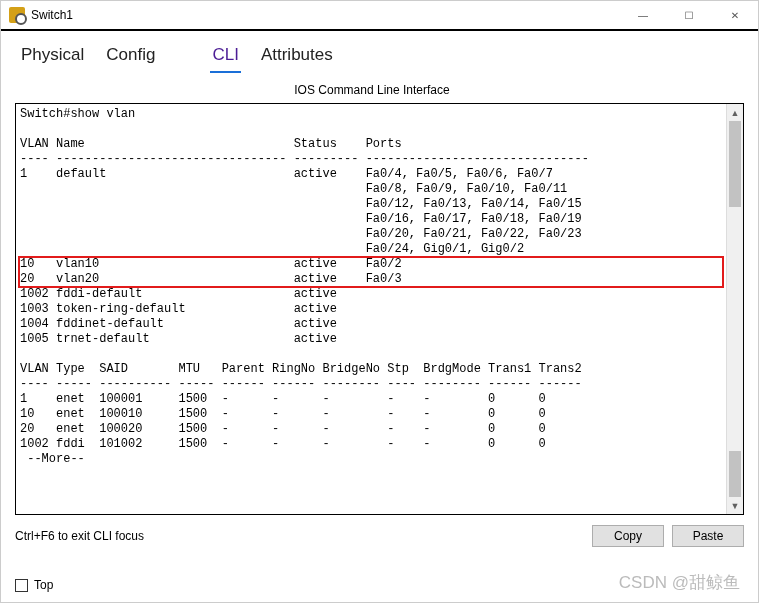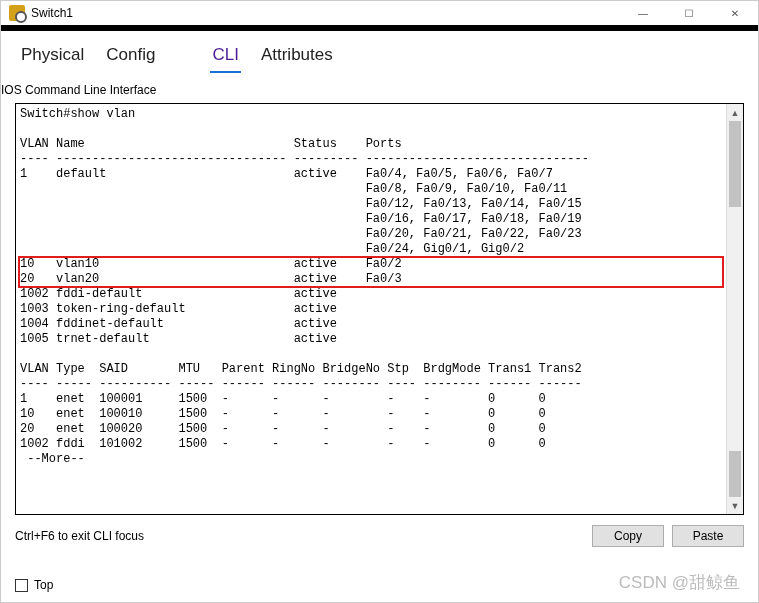--- a/index.html
+++ b/index.html
@@ -12,21 +12,21 @@
     height: 603px;
     border: 1px solid #ccc;
     position: relative;
     overflow: hidden;
   }
   .titlebar {
     height: 30px;
     display: flex;
     align-items: center;
     padding: 0 0 0 8px;
-    border-bottom: 6px solid #000000;
+    border-bottom: 2px solid #000000;
   }
   .titlebar .icon {
     width: 16px; height: 16px; margin-right: 6px;
     background: #d4a017;
     border-radius: 2px;
     position: relative;
   }
   .titlebar .icon::after{
     content:""; position:absolute; right:-2px; bottom:-2px;
     width:8px;height:8px;border:2px solid #555;border-radius:50%;
@@ -47,21 +47,21 @@
     padding: 10px 18px 0 18px;
     font-size: 17px;
   }
   .tab { padding: 4px 2px 6px 2px; color:#222; }
   .tab.active {
     color: #4c1d95;
     border-bottom: 2px solid #1a6fd8;
     margin-left: 35px;
   }
   .panel-title {
-    text-align: left;
+    text-align: center;
     font-size: 12px;
     padding: 10px 15px 6px 0;
   }
   .cli-wrap {
     margin: 0 14px;
     border: 1px solid #000;
     height: 412px;
     position: relative;
     background:#fff;
   }

